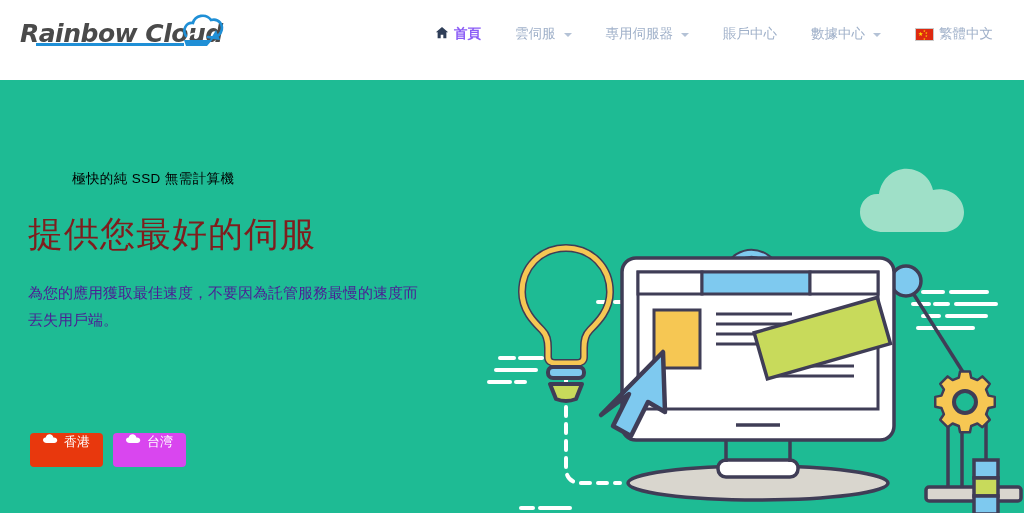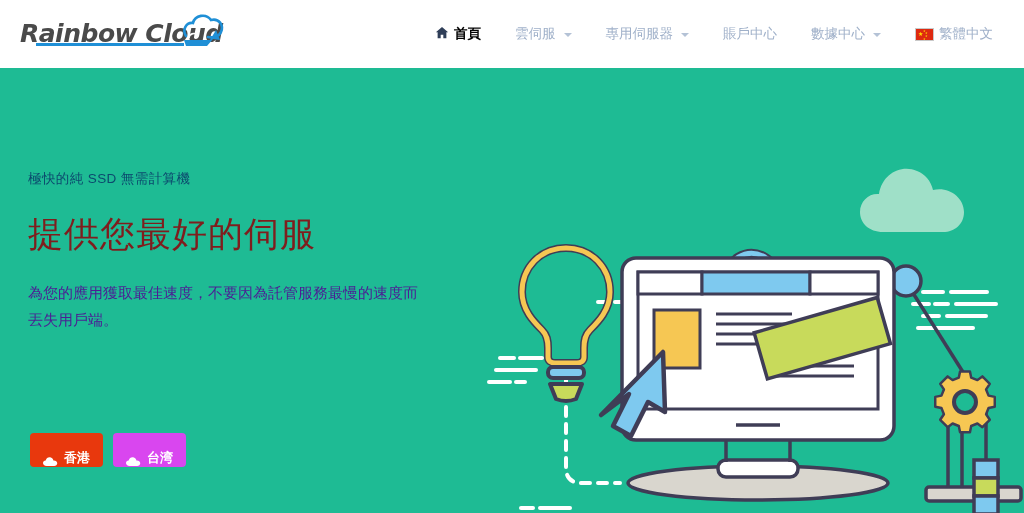--- a/index.html
+++ b/index.html
@@ -5,21 +5,21 @@
   * { margin:0; padding:0; box-sizing:border-box; }
   html, body {
     width:1024px; height:513px; overflow:hidden;
     font-family:"Liberation Sans", sans-serif;
     background:#ffffff;
   }
   #page { position:relative; width:1024px; height:513px; }
 
   
   #header {
-    position:absolute; top:0; left:0; width:1024px; height:68px;
+    position:absolute; top:0; left:0; width:1024px; height:80px;
     background:#ffffff; z-index:20;
   }
   #logo {
     position:absolute; left:20px; top:8px;
     width:200px; height:50px;
     display:flex; align-items:center;
   }
   #logo-text {
     font-size:25px; font-weight:bold; font-style:italic;
     color:#4a4a4a; letter-spacing:-0.5px;
@@ -35,21 +35,21 @@
   #nav {
     position:absolute; right:14px; top:0; height:68px;
     display:flex; align-items:center; gap:0px;
   }
   .nav-item {
     display:flex; align-items:center; gap:5px;
     padding:0 17px; height:68px;
     font-size:13.5px; color:#9fb0c9; white-space:nowrap;
     cursor:pointer;
   }
-  .nav-item.active { color:#000000; font-weight:bold; }
+  .nav-item.active { color:#8b5cf6; font-weight:bold; }
   .caret {
     display:inline-block; width:0; height:0;
     border-left:4px solid transparent; border-right:4px solid transparent;
     border-top:4px solid #b4c2d6; margin-left:3px; position:relative; top:1px;
   }
   .home-ico { width:14px; height:14px; position:relative; top:-1px; }
   .flag {
     width:19px; height:13px; background:#de2910; position:relative;
     border:0.5px solid #c9c9c9;
   }
@@ -61,42 +61,42 @@
     position:absolute; color:#ffde00; font-size:3px; line-height:3px;
   }
 
   
   #hero {
     position:absolute; top:68px; left:0; width:1024px; height:445px;
     background:#1ebb94; overflow:hidden;
   }
   #hero-copy { position:absolute; left:28px; top:102px; width:420px; }
   #eyebrow {
-    font-size:13.5px; color:#0c4a6e; letter-spacing:0.4px;
+    font-size:13.5px; color:#000000; letter-spacing:0.4px;
     margin-bottom:26px;
+    margin-left:44px;
   }
   #headline {
     font-size:35px; color:#7f1d1d; font-weight:normal;
     letter-spacing:1px; margin-bottom:26px; line-height:1.15;
   }
   #subcopy {
     font-size:15px; color:#4c1d95; line-height:1.75;
     width:400px;
   }
   #btn-row {
     position:absolute; left:30px; top:365px;
     display:flex; gap:10px;
   }
   .loc-btn {
-    display:flex; align-items:flex-end; gap:6px;
+    display:flex; align-items:flex-start; gap:6px;
     height:34px; padding:0 13px; border-radius:4px;
     color:#ffffff; font-size:13px; white-space:nowrap;
     cursor:pointer; border:none;
     font-family:"Liberation Sans", sans-serif;
-    font-weight:bold;
   }
   .cloud-ico { width:15px; height:11px; flex:0 0 auto; }
 
   
   #illustration {
     position:absolute; left:470px; top:-8px;
     width:560px; height:455px;
   }
 </style>
 </head>

